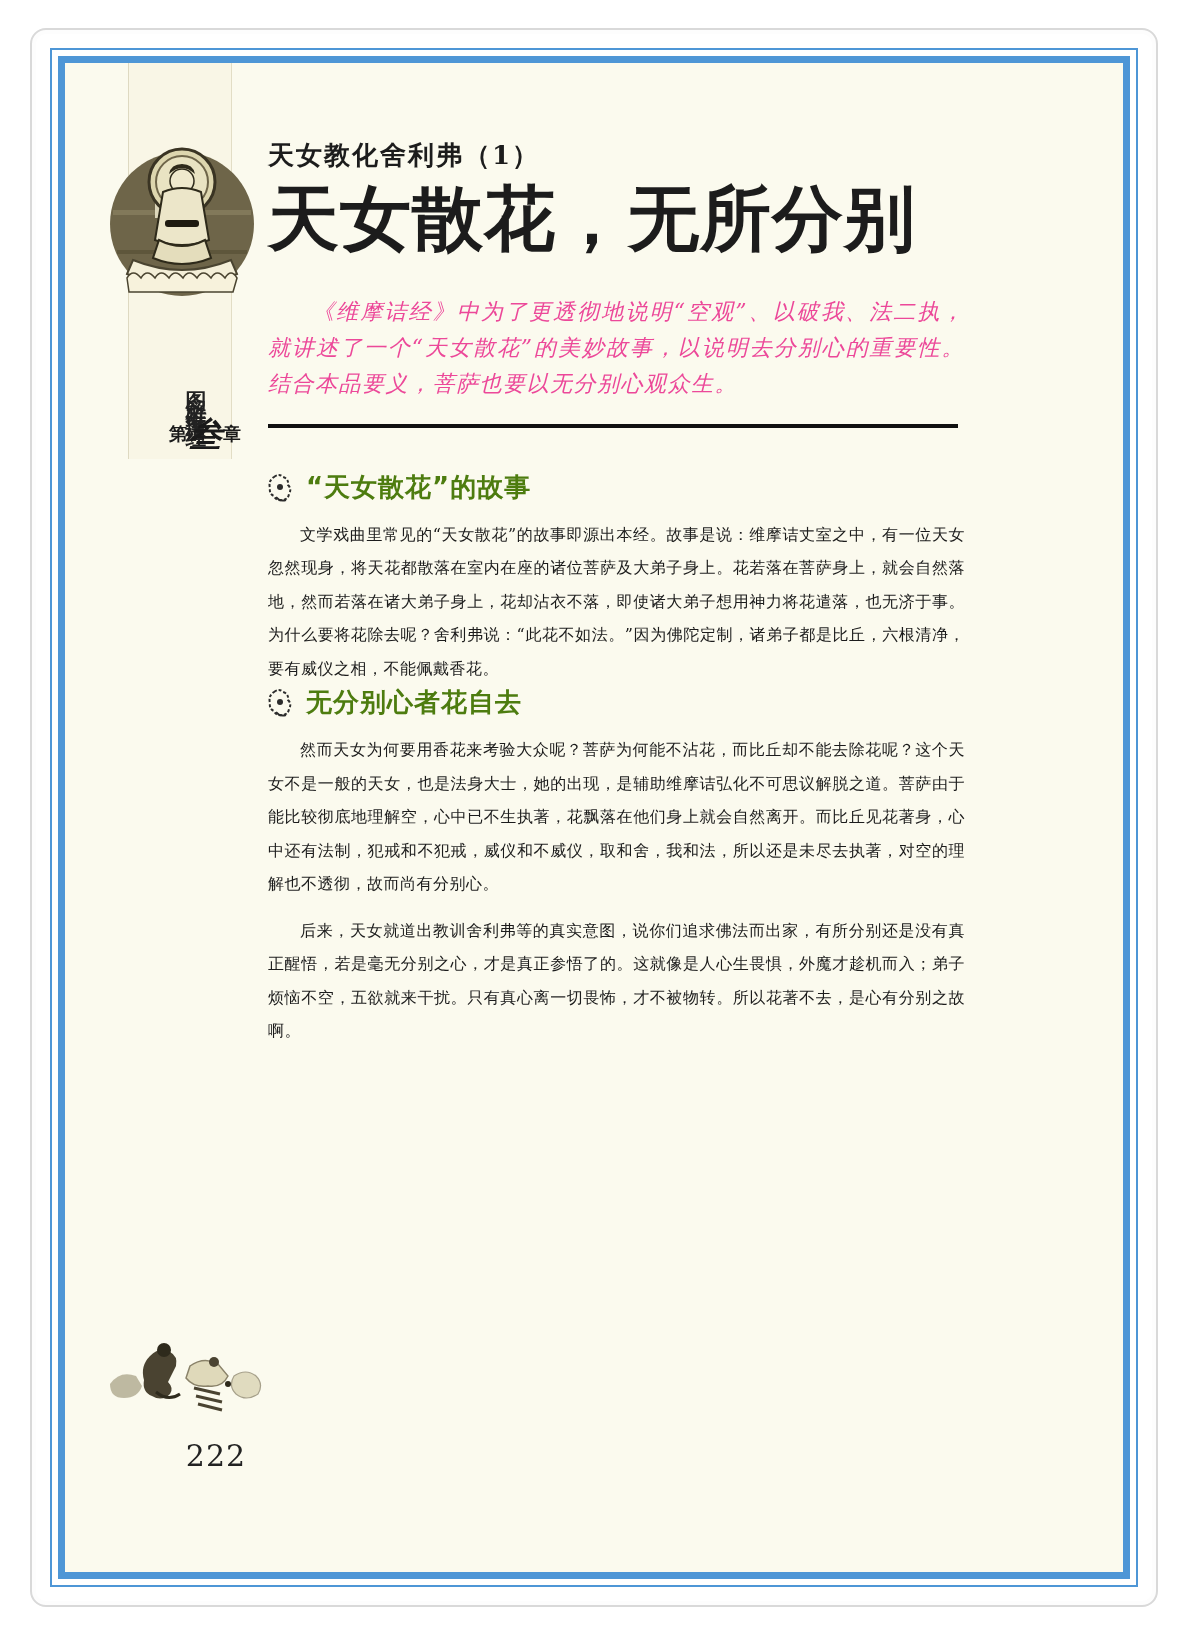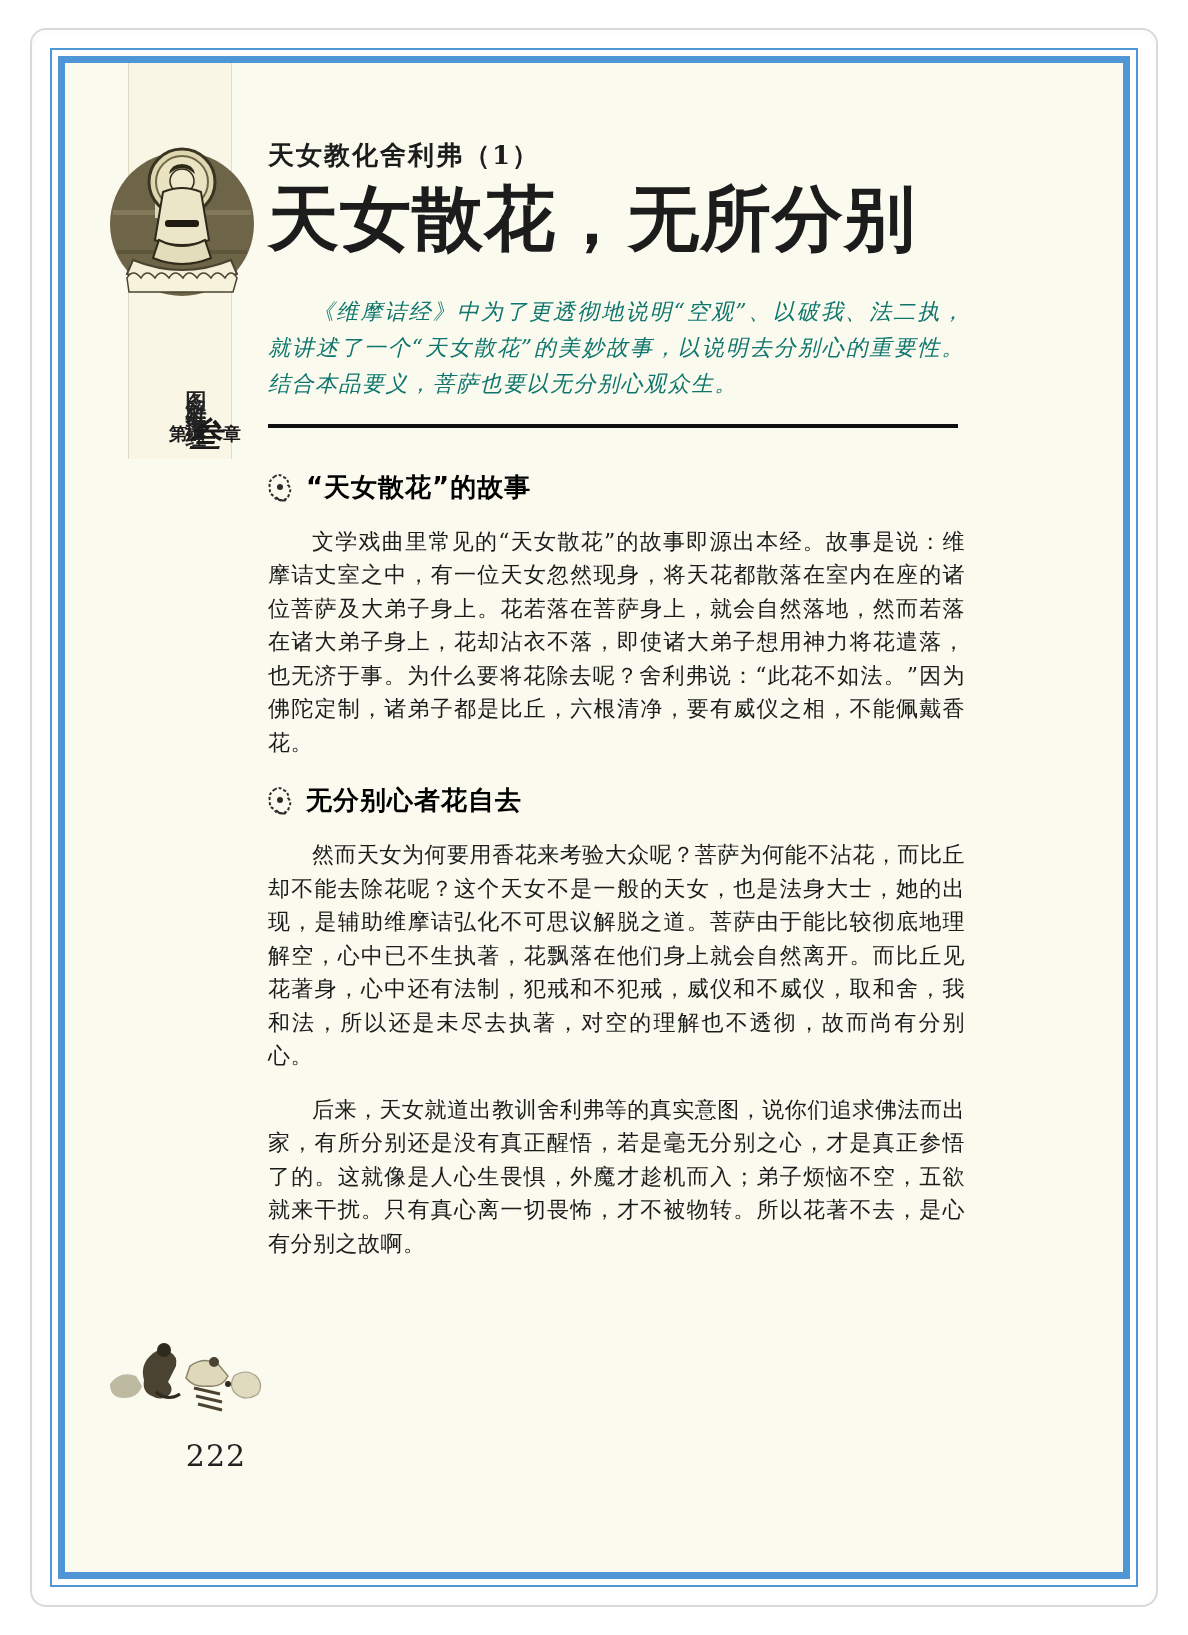--- a/index.html
+++ b/index.html
@@ -37,31 +37,31 @@
   .chapter .small { font-family:"DejaVu Sans","Liberation Sans",sans-serif;
                     font-weight:bold; font-size:18px; }
   .chapter .script { font-size:34px; font-style:italic; font-weight:bold;
                      margin:0 1px; line-height:1; }
 
   .main-col { position:absolute; left:268px; top:140px; width:697px; color:#1c1c1c; }
   .kicker { font-size:26px; font-weight:bold; letter-spacing:2px; line-height:1.2; }
   .big-title { font-size:71px; font-weight:bold; letter-spacing:1px; line-height:1.15;
                margin-top:7px; }
   .intro { margin-top:34px; font-size:22px; line-height:36px; font-style:italic;
-           color:#0f766e; text-indent:2em; text-align:justify; letter-spacing:1.5px; }
+           color:#ec4899; text-indent:2em; text-align:justify; letter-spacing:1.5px; }
   .rule { margin-top:22px; height:4px; background:#101010; width:690px; }
 
   .sec-head { display:flex; align-items:flex-end; gap:12px; }
   .sec-head.first { margin-top:42px; }
-  .sec-head.second { margin-top:24px; }
+  .sec-head.second { }
   .sec-head .txt { font-family:"DejaVu Sans","Liberation Sans",sans-serif;
-                   font-weight:bold; font-size:26px; letter-spacing:1px; color:#000000; }
+                   font-weight:bold; font-size:26px; letter-spacing:1px; color:#4d7c0f; }
   .stamp { width:26px; height:32px; flex:0 0 auto; }
 
-  .body-p { margin-top:20px; font-size:22px; line-height:33.5px; text-align:justify;
+  .body-p { margin-top:13px; font-size:16px; line-height:33.5px; text-align:justify;
             text-indent:2em; letter-spacing:0.5px; }
 
   .foot-art { position:absolute; left:98px; top:1322px; width:195px; height:95px; }
   .page-num { position:absolute; left:166px; top:1438px; width:100px;
               font-size:30px; letter-spacing:1px; color:#222; text-align:center; }
 </style>
 </head>
 <body>
 
 <div class="stage">

